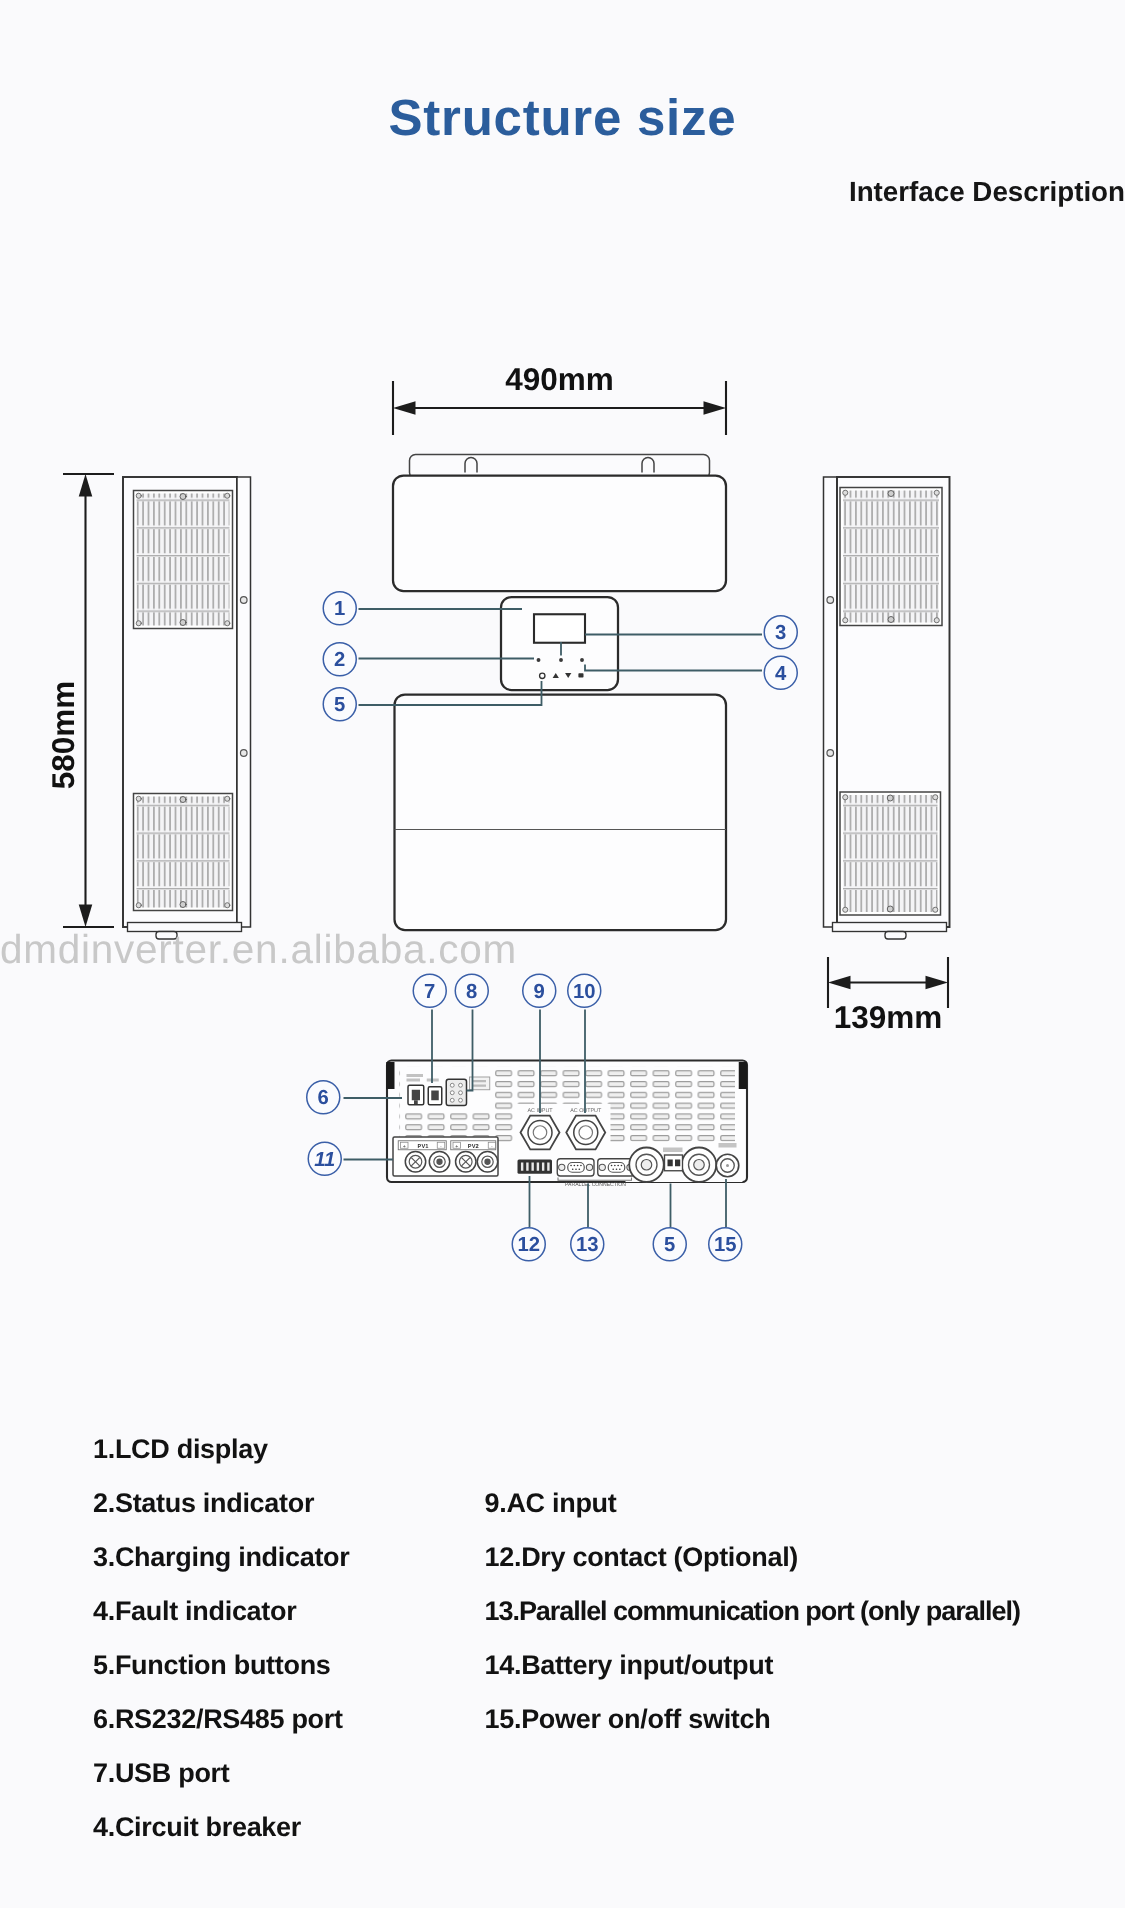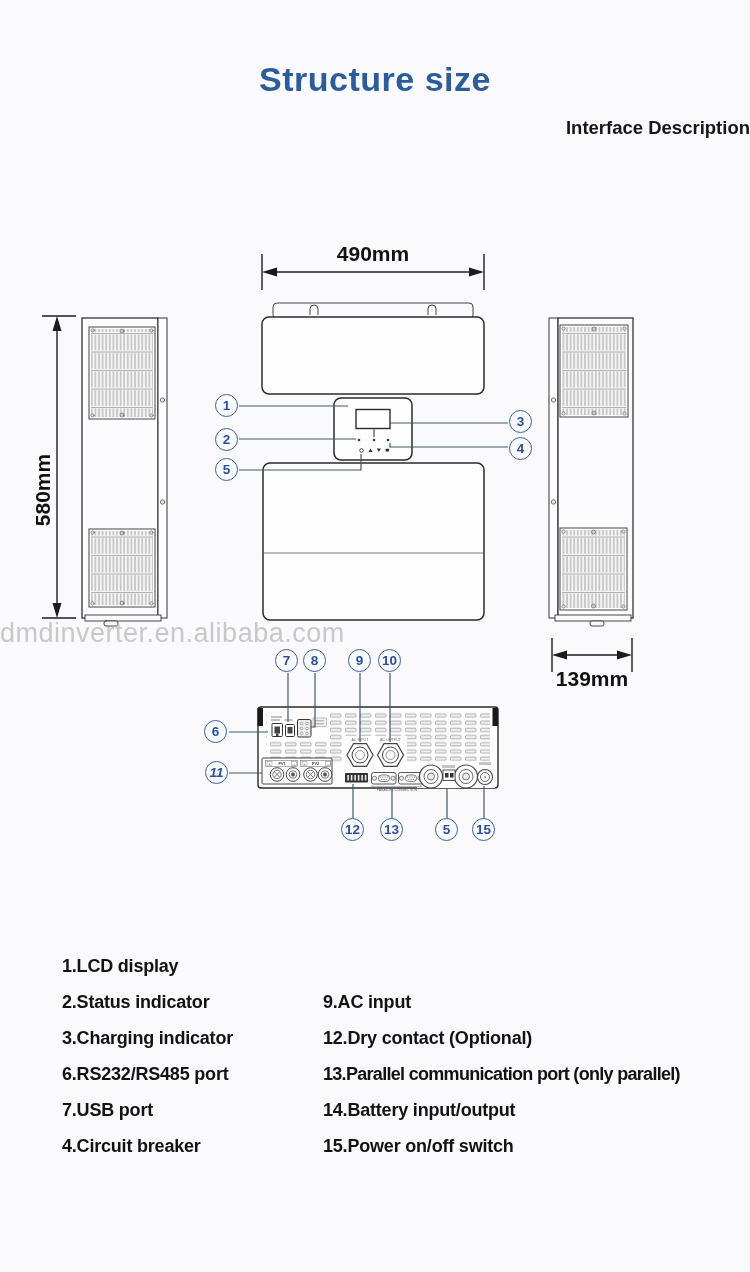--- a/index.html
+++ b/index.html
@@ -349,20 +349,22 @@
 <div class="abs callout" style="left:205px;top:761px;font-style:italic;">11</div>
 <div class="abs callout" style="left:341px;top:818px;">12</div>
 <div class="abs callout" style="left:380px;top:818px;">13</div>
 <div class="abs callout" style="left:435px;top:818px;">5</div>
 <div class="abs callout" style="left:472px;top:818px;">15</div>
 
 <div class="legend legend-left">
   <div class="row">1.LCD display</div>
   <div class="row">2.Status indicator</div>
   <div class="row">3.Charging indicator</div>
+  <div class="row">4.Fault indicator</div>
+  <div class="row">5.Function buttons</div>
   <div class="row">6.RS232/RS485 port</div>
   <div class="row">7.USB port</div>
   <div class="row">4.Circuit breaker</div>
 </div>
 <div class="legend legend-right">
   <div class="row">9.AC input</div>
   <div class="row">12.Dry contact (Optional)</div>
   <div class="row condensed">13.Parallel communication port (only parallel)</div>
   <div class="row">14.Battery input/output</div>
   <div class="row">15.Power on/off switch</div>

